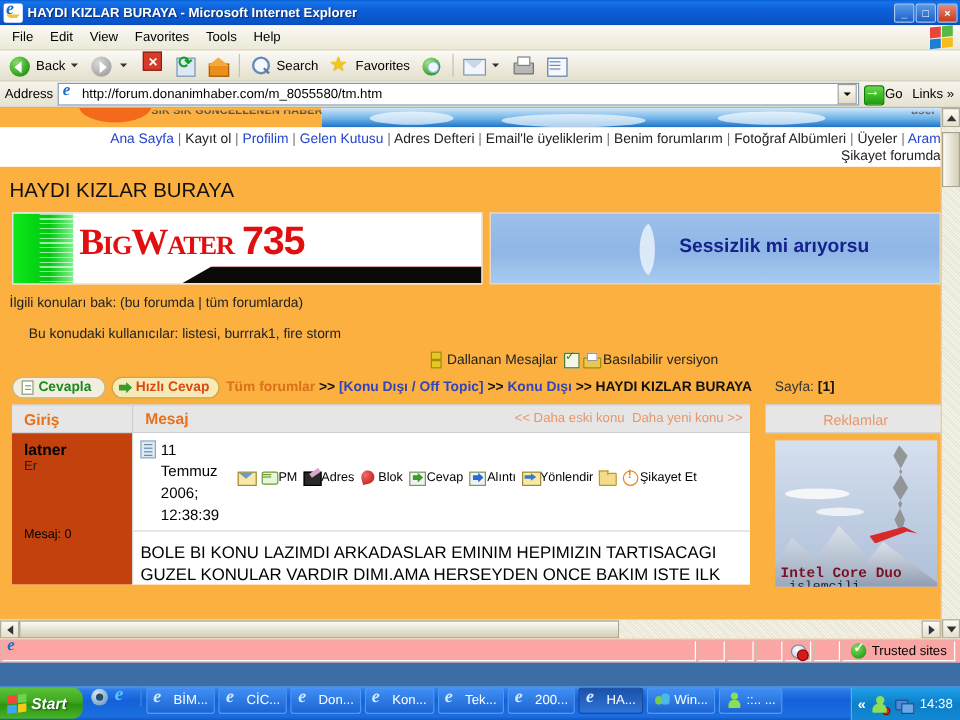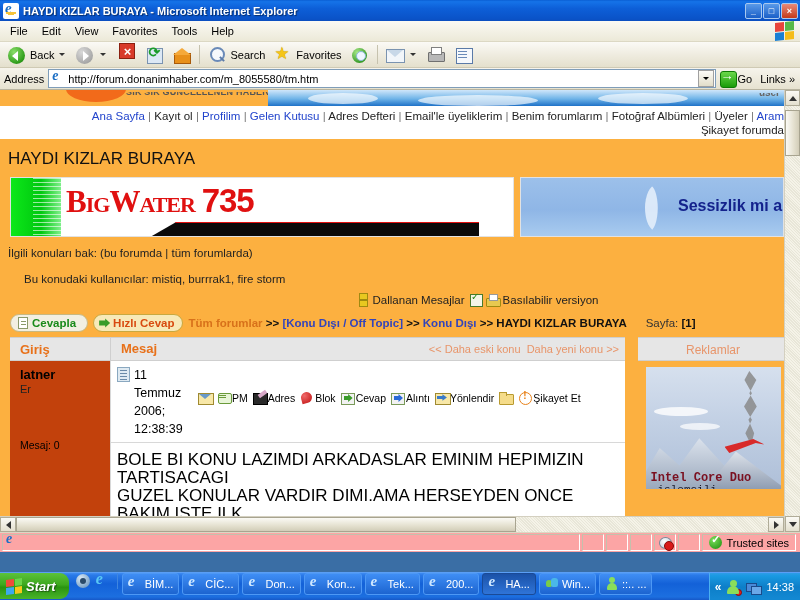--- a/index.html
+++ b/index.html
@@ -341,21 +341,21 @@
     padding: 10px 0 8px 8px;
     font-family: "Liberation Sans", sans-serif;
   }
 
   
   .ads-row {
     display: flex; gap: 6px;
     padding: 0 0 0 10px;
   }
   .ad-big {
-    width: 504px; height: 60px;
+    width: 392px; height: 60px;
     background: #fff;
     position: relative; overflow: hidden;
     border: 1px solid #e2e2e2;
     padding-left: 39px;
   }
   .ad-green {
     position: absolute; left: 0; top: 0; width: 50px; height: 60px;
     background: linear-gradient(to right, #0de81a, #00c80f 60%, #7ef08a 100%);
   }
   .ad-green::after {
@@ -640,21 +640,21 @@
     width: 11px; height: 11px; border-radius: 50%;
     border: 1.5px solid #e8821a; background: #fff;
   }
   .pi-warn::after {
     content: "!"; position: absolute; left: 1px; top: -2px;
     width: 11px; text-align: center;
     font-size: 10px; font-weight: bold; color: #e8821a;
   }
   .p-body {
     padding: 8px 6px 0 6px;
-    font-size: 17px; color: #000;
+    font-size: 14px; color: #000;
     line-height: 18px;
     font-family: "Liberation Sans", sans-serif;
   }
   .tbl-right {
     width: 150px;
     margin-left: 13px;
   }
   .rek-hd {
     background: #e6e6e6;
     border-top: 1px solid #cfcfcf;
@@ -1084,21 +1084,21 @@
         <div class="ad-blue">
           <div class="moon"></div>
           <div class="slogan">Sessizlik mi arıyorsu</div>
         </div>
       </div>
 
       <div class="misc">
         <span>İlgili konuları bak: (</span><a>bu forumda</a><span> | </span><a>tüm forumlarda</a><span>)</span>
       </div>
 
-      <div class="users-line">Bu konudaki kullanıcılar: mistiq, burrrak1, fire storm</div>
+      <div class="users-line">Bu konudaki kullanıcılar: listesi, burrrak1, fire storm</div>
 
       <div class="tools-line">
         <span class="tool-ic ti-branch"></span>
         <span>Dallanan Mesajlar</span>
         <span class="tool-ic ti-note"></span>
         <span class="tool-ic ti-print"></span>
         <span>Basılabilir versiyon</span>
       </div>
 
       <div class="actionbar">

